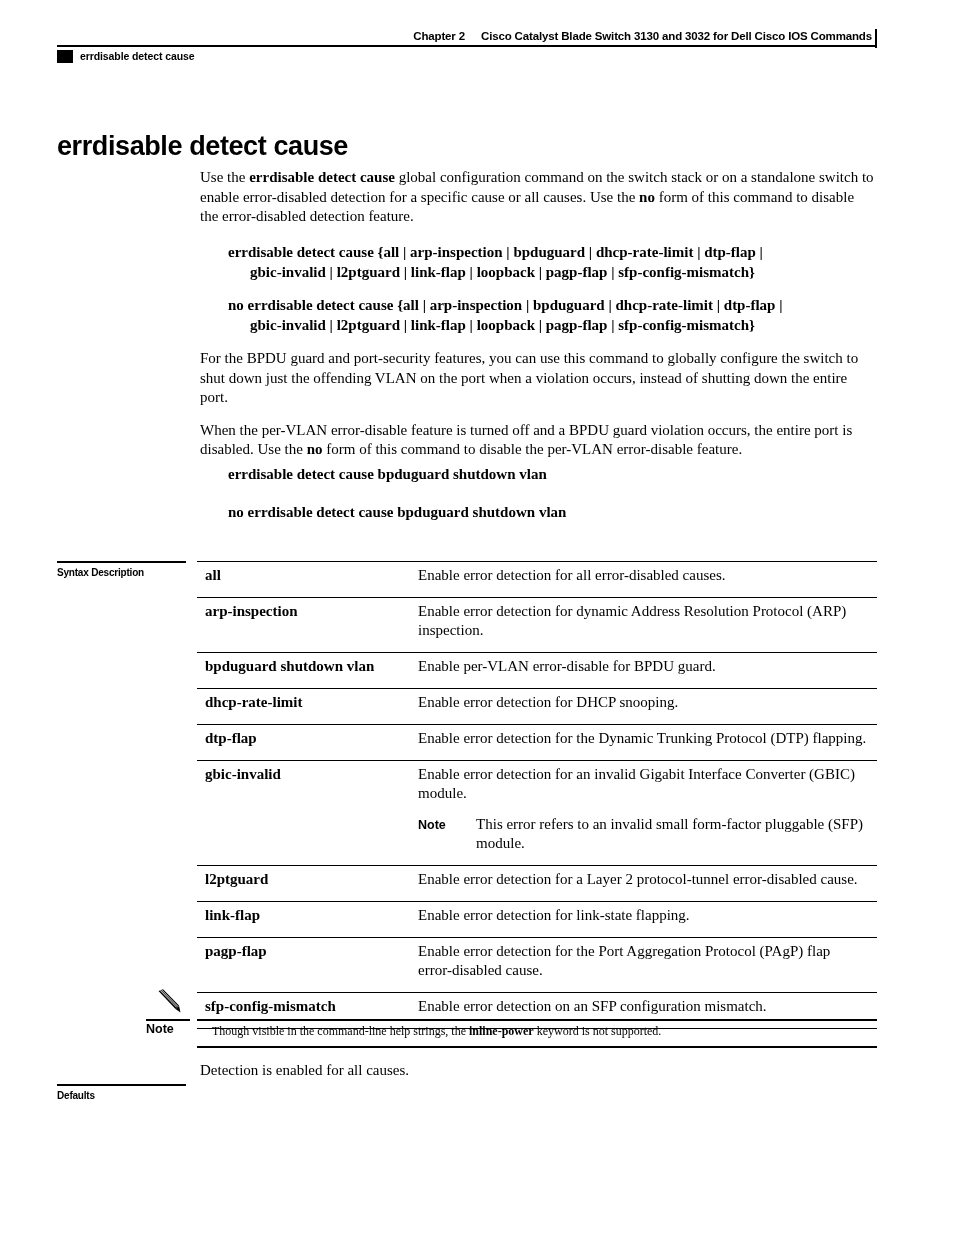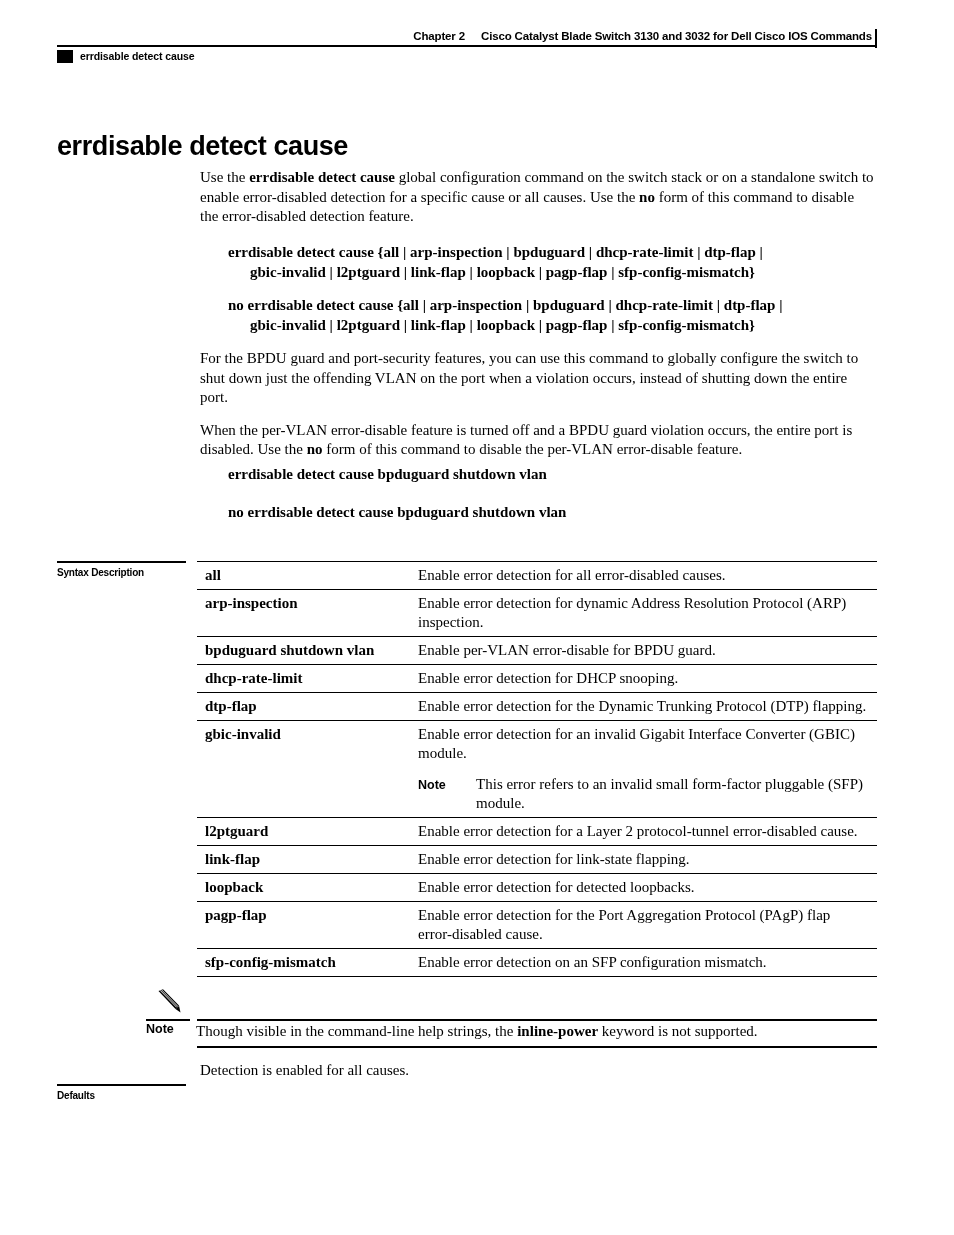--- a/index.html
+++ b/index.html
@@ -135,21 +135,21 @@
     position: absolute;
     left: 197px;
     width: 680px;
     border-collapse: collapse;
     font-size: 15px;
     line-height: 19px;
   }
   .syntax-table td {
     border-top: 1.4px solid #000;
     border-bottom: 1.4px solid #000;
-    padding: 4px 0 4px 0;
+    padding: 4px 0 12px 0;
     vertical-align: top;
   }
   .syntax-table tr td { border-bottom: none; }
   .syntax-table tr:last-child td { border-bottom: 1.4px solid #000; }
   .col-term {
     width: 211px;
     font-weight: bold;
     padding-right: 10px !important;
     padding-left: 8px !important;
   }
@@ -211,24 +211,24 @@
   .note-rule-bottom {
     position: absolute;
     left: 140px;
     top: 58px;
     width: 680px;
     height: 1.6px;
     background: #000;
   }
   .note-text {
     position: absolute;
-    left: 139px;
+    left: 155px;
     top: 34px;
     width: 680px;
-    font-size: 15px;
+    font-size: 12px;
     line-height: 19px;
   }
 
   
   .footer {
     position: absolute;
     left: 0;
     bottom: 0;
     width: 954px;
     height: 95px;
@@ -312,24 +312,20 @@
         </div>
       </td>
     </tr>
     <tr>
       <td class="col-term">l2ptguard</td>
       <td class="col-desc">Enable error detection for a Layer 2 protocol-tunnel error-disabled cause.</td>
     </tr>
     <tr>
       <td class="col-term">link-flap</td>
       <td class="col-desc">Enable error detection for link-state flapping.</td>
-    </tr>
-    <tr>
-      <td class="col-term">loopback</td>
-      <td class="col-desc">Enable error detection for detected loopbacks.</td>
     </tr>
     <tr>
       <td class="col-term">pagp-flap</td>
       <td class="col-desc">Enable error detection for the Port Aggregation Protocol (PAgP) flap error-disabled cause.</td>
     </tr>
     <tr>
       <td class="col-term">sfp-config-mismatch</td>
       <td class="col-desc">Enable error detection on an SFP configuration mismatch.</td>
     </tr>
   </tbody>

